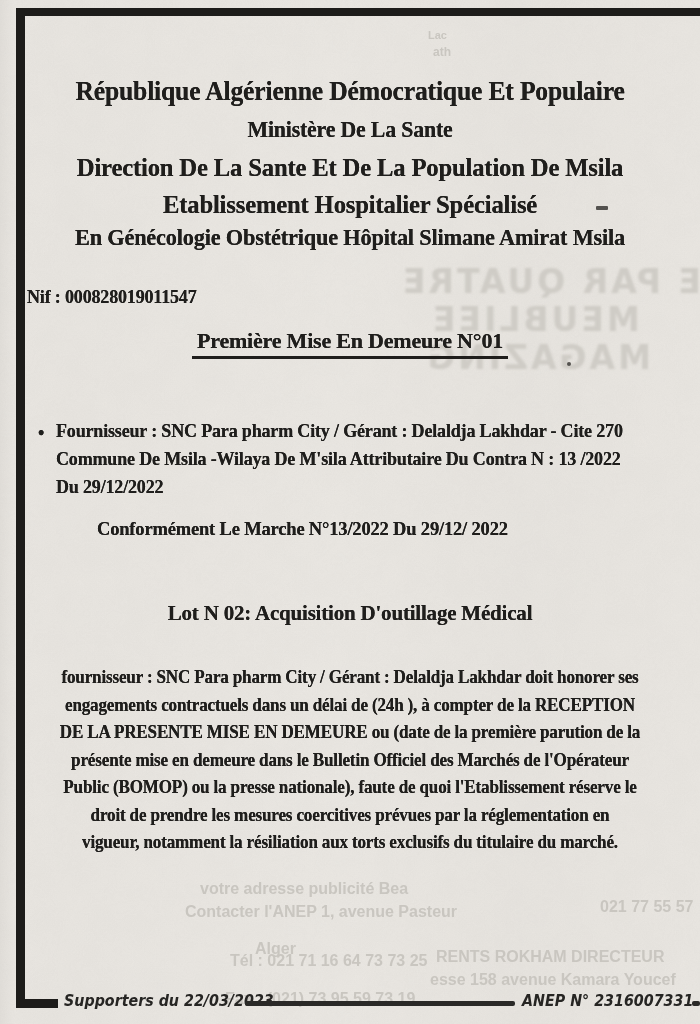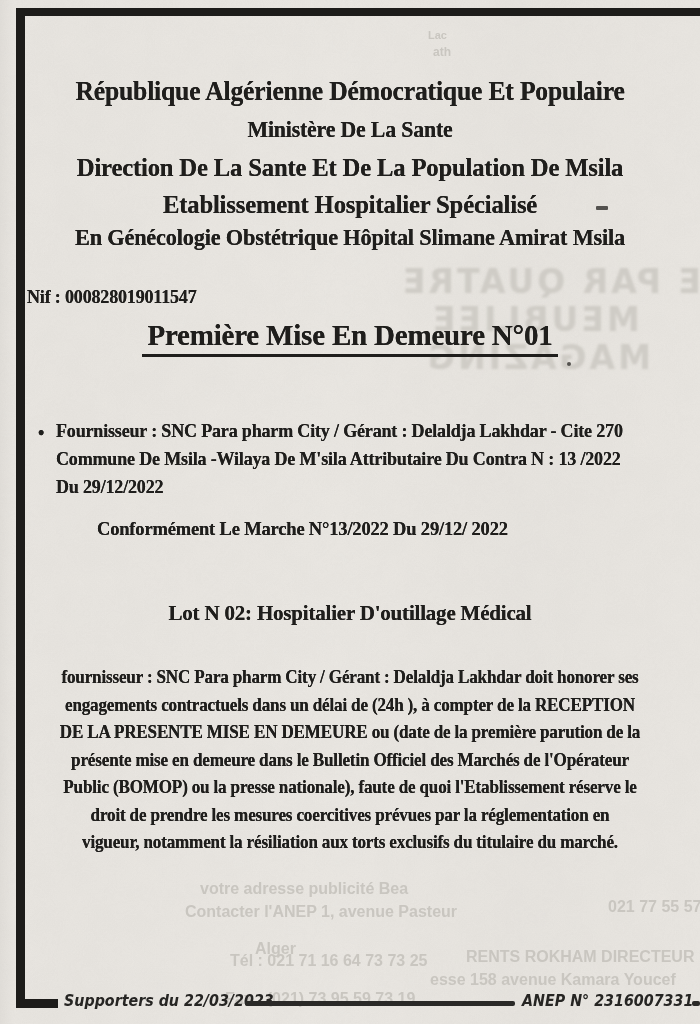--- a/index.html
+++ b/index.html
@@ -28,21 +28,21 @@
   .cx95{transform:scaleX(.95);}
   .cx90{transform:scaleX(.90);}
   .ol{transform-origin:0 50%;}
   
   .h1{top:76px;font-size:27px;}
   .h2{top:117px;font-size:23px;}
   .h3{top:153px;font-size:26px;}
   .h4{top:190px;font-size:26px;}
   .h5{top:224px;font-size:23.5px;}
   .nif{top:286px;left:27px;font-size:19px;}
-  .title-row{top:319px;font-size:29px;}
+  .title-row{top:328px;font-size:22px;}
   .title-row span{display:inline-block;border-bottom:3.5px solid #1f1e1c;padding:0 5px 2px;}
   
   .bullet{top:423px;left:38px;font-size:18px;}
   .fl1{top:420px;left:56px;font-size:19px;}
   .fl2{top:448px;left:56px;font-size:19px;}
   .fl3{top:476px;left:56px;font-size:19px;}
   .conf{top:518px;left:97px;font-size:19.5px;}
   .lot{top:601px;font-size:21px;}
   
   .bl{font-size:19px;}
@@ -74,23 +74,23 @@
   .bt0{top:262px;left:400px;}
   .bt1{top:300px;left:430px;}
   .bt2{top:338px;left:425px;}
   .bt3{top:29px;left:428px;font-size:11px;}
   .bt4{top:45px;left:433px;font-size:12px;}
   .bt5{top:880px;left:200px;}
   .bt6{top:903px;left:185px;text-align:right;}
   .bt7{top:928px;left:255px;margin-top:12px;}
   .bt8{top:952px;left:230px;}
   .bt9{top:976px;left:225px;margin-top:14px;}
-  .bt10{top:948px;left:466px;}
+  .bt10{top:948px;left:436px;}
   .bt11{top:971px;left:430px;}
-  .bt12{top:898px;left:600px;margin-left:8px;}
+  .bt12{top:898px;left:600px;}
   
   .speck{position:absolute;background:#54524f;border-radius:1px;}
   .speck-dash{left:596px;top:206px;width:12px;height:3.5px;}
   .speck-dot{left:567px;top:362px;width:4px;height:4px;border-radius:50%;}
 </style>
 </head>
 <body>
 
 <div class="page">
 
@@ -137,21 +137,21 @@
   <div class="t center title-row"><span>Première Mise En Demeure N°01</span></div>
   <div class="speck speck-dot"></div>
 
   <div class="t bullet">•</div>
   <div class="t fl1 cx95 ol">Fournisseur  : SNC Para pharm City / Gérant : Delaldja Lakhdar - Cite  270</div>
   <div class="t fl2 cx95 ol">Commune De Msila -Wilaya De M'sila Attributaire Du Contra N : 13 /2022</div>
   <div class="t fl3 cx95 ol">Du 29/12/2022</div>
 
   <div class="t conf cx95 ol">Conformément Le Marche N°13/2022 Du 29/12/ 2022</div>
 
-  <div class="t center lot">Lot N 02: Hospitalier D'outillage Médical</div>
+  <div class="t center lot">Lot N 02: Acquisition D'outillage Médical</div>
 
   <div class="t center cx90 bl bl0">fournisseur :  SNC Para pharm City / Gérant : Delaldja Lakhdar  doit honorer ses</div>
   <div class="t center cx90 bl bl1">engagements contractuels dans un délai de (24h ), à compter de la  RECEPTION</div>
   <div class="t center cx90 bl bl2">DE LA PRESENTE MISE EN DEMEURE ou (date de la première parution de la</div>
   <div class="t center cx90 bl bl3">présente mise en demeure dans le Bulletin Officiel des Marchés de l'Opérateur</div>
   <div class="t center cx90 bl bl4">Public (BOMOP) ou la presse nationale), faute de quoi l'Etablissement  réserve le</div>
   <div class="t center cx90 bl bl5">droit de prendre les mesures coercitives prévues par la réglementation en</div>
   <div class="t center cx90 bl bl6">vigueur, notamment la résiliation aux torts exclusifs du titulaire du marché.</div>
 
   <div class="ft ft-left">Supporters du 22/03/2023</div>

